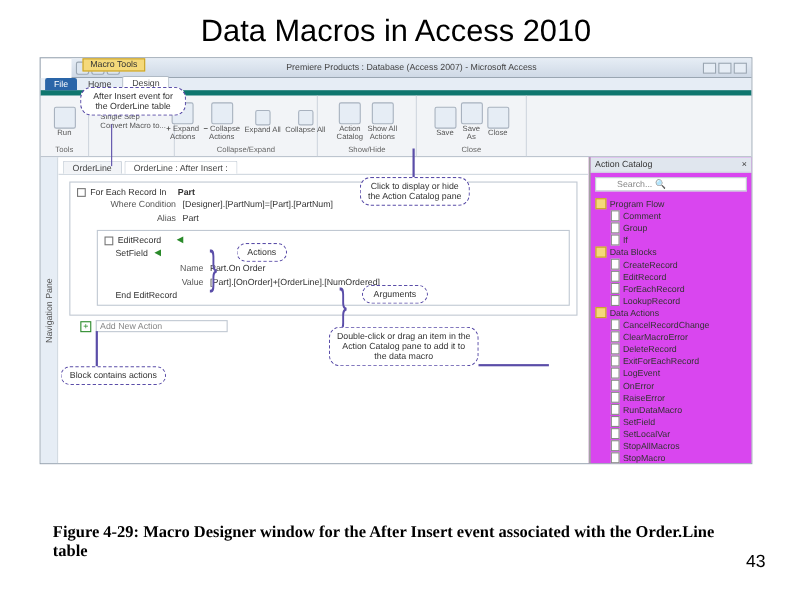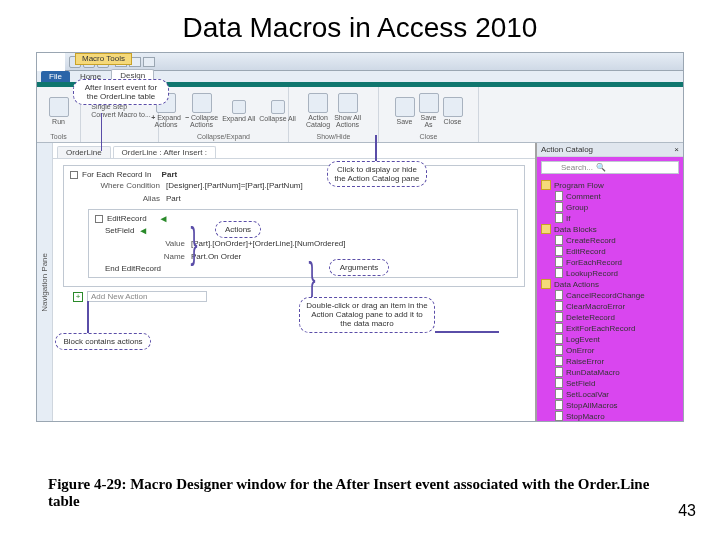--- a/index.html
+++ b/index.html
@@ -72,20 +72,21 @@
 
 <div class="app-window">
 
   <div class="titlebar">
     <div class="qat">
       <div class="qi"></div>
       <div class="qi"></div>
       <div class="qi"></div>
     </div>
     <div class="tablabel">Macro Tools</div>
+    <div class="ttitle">Premiere Products : Database (Access 2007) - Microsoft Access</div>
     <div class="win-ctrl">
       <div class="wc"></div>
       <div class="wc"></div>
       <div class="wc"></div>
     </div>
   </div>
 
   <div class="tabs">
     <div class="ftab">File</div>
     <div class="tab">Home</div>
@@ -195,26 +196,26 @@
             <div class="blkhdr">
                 <span class="chk"></span>
                 <span>EditRecord</span>
                 <span class="greenarrow" style="margin-left:8px">◄</span>
               </div>
             <div class="setfield">
                 <span>SetField</span>
                 <span class="greenarrow">◄</span>
               </div>
             <div class="row">
+                <span class="lbl">Name</span>
+                <span class="val">Part.On Order</span>
+              </div>
+            <div class="row">
                 <span class="lbl">Value</span>
                 <span class="val">[Part].[OnOrder]+[OrderLine].[NumOrdered]</span>
-              </div>
-            <div class="row">
-                <span class="lbl">Name</span>
-                <span class="val">Part.On Order</span>
               </div>
             <div class="end">End EditRecord</div>
           </div>
         </div>
         <div class="addnew">
             <span class="plus">+</span>
             <span class="input">Add New Action</span>
           </div>
       </div>
     </div>

